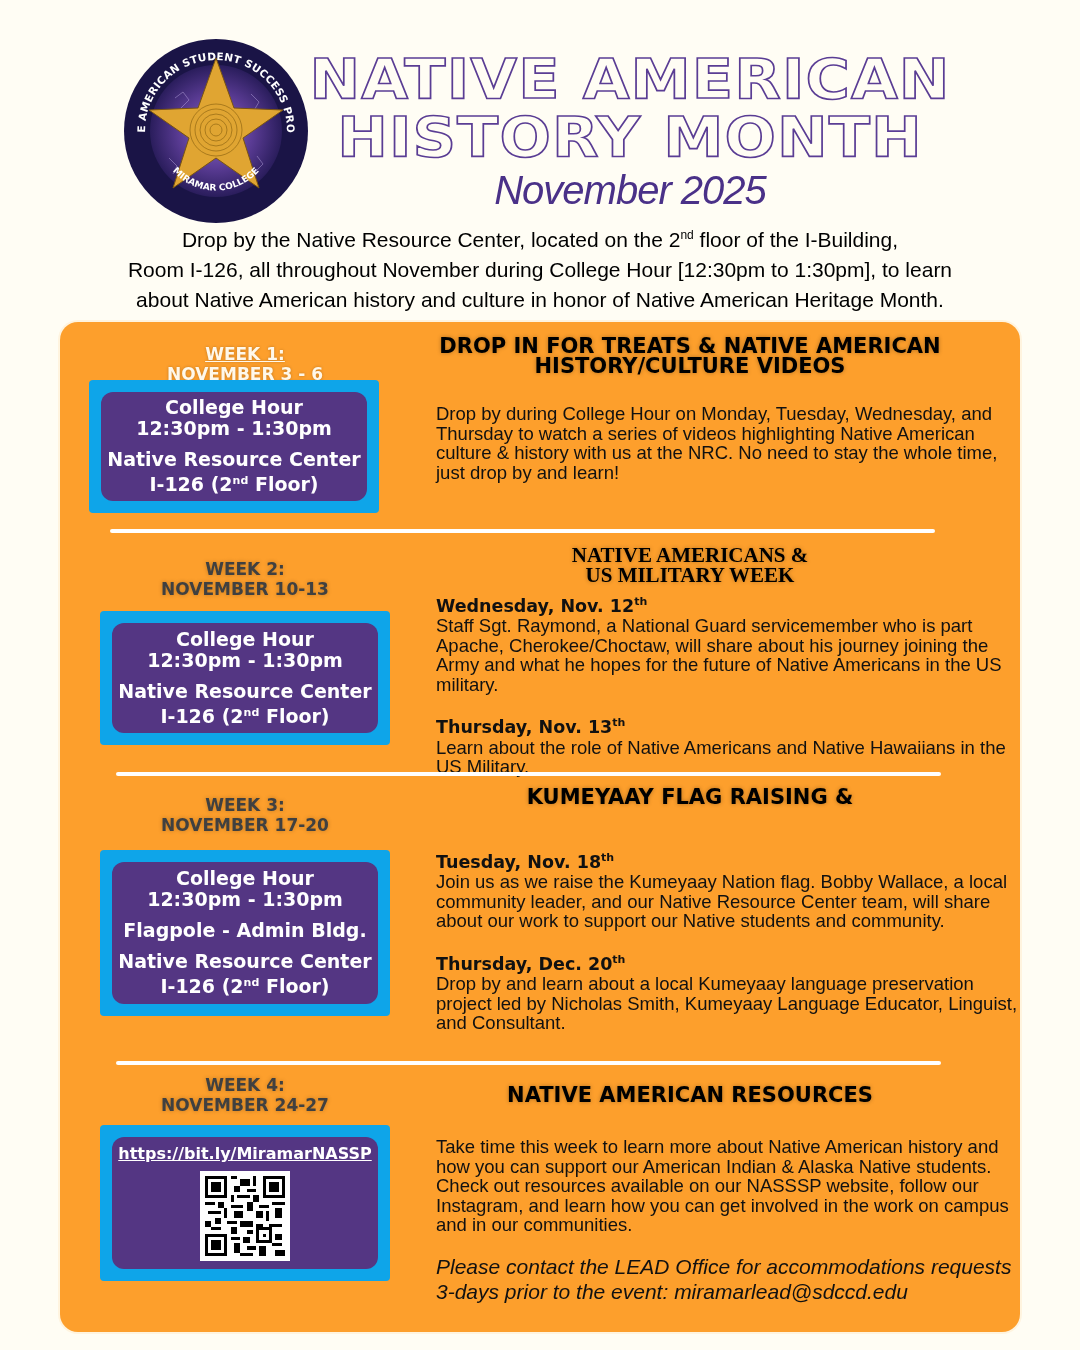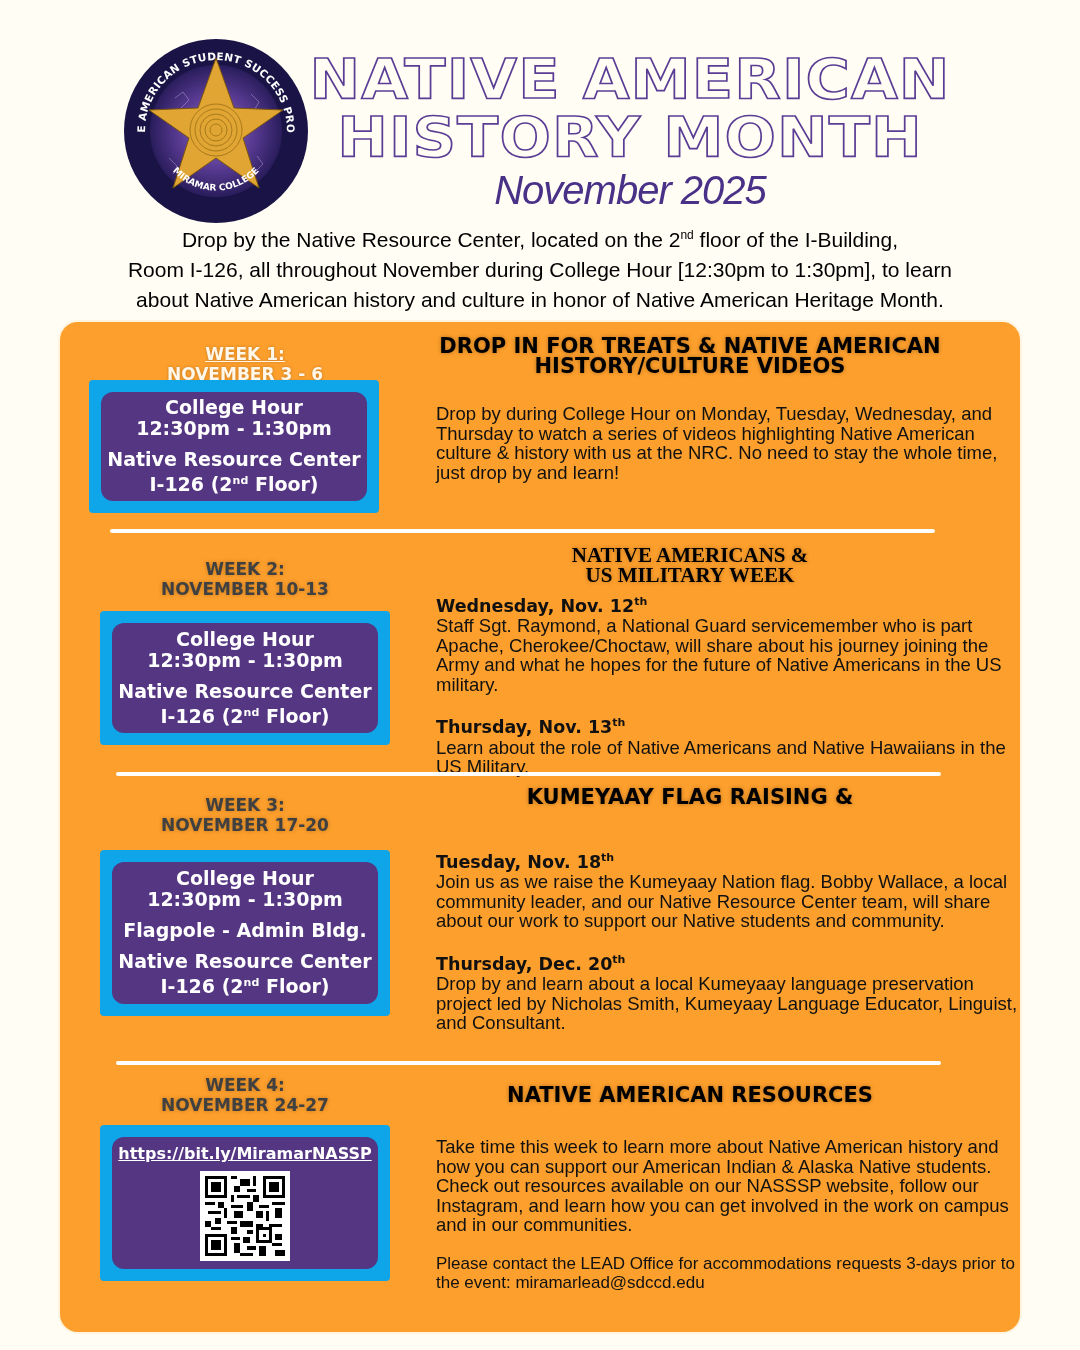--- a/index.html
+++ b/index.html
@@ -95,21 +95,21 @@
   }
   .link {
     color: #fff; text-decoration: underline; font-size: 16px;
     font-family: "DejaVu Sans", sans-serif; font-weight: bold;
   }
   .qr {
     width: 90px; height: 90px; background: #fff; margin: 8px auto 0;
     padding: 5px;
   }
   .note {
-    font-size: 17px; line-height: 19px;
+    font-style: italic; font-size: 21px; line-height: 25px;
   }
 </style>
 </head>
 <body>
 
 <div class="logo">
   <svg width="186" height="186" viewBox="0 0 186 186">
     <defs>
       <radialGradient id="gal" cx="50%" cy="50%" r="50%">
         <stop offset="0%" stop-color="#8a6fc9"></stop>

